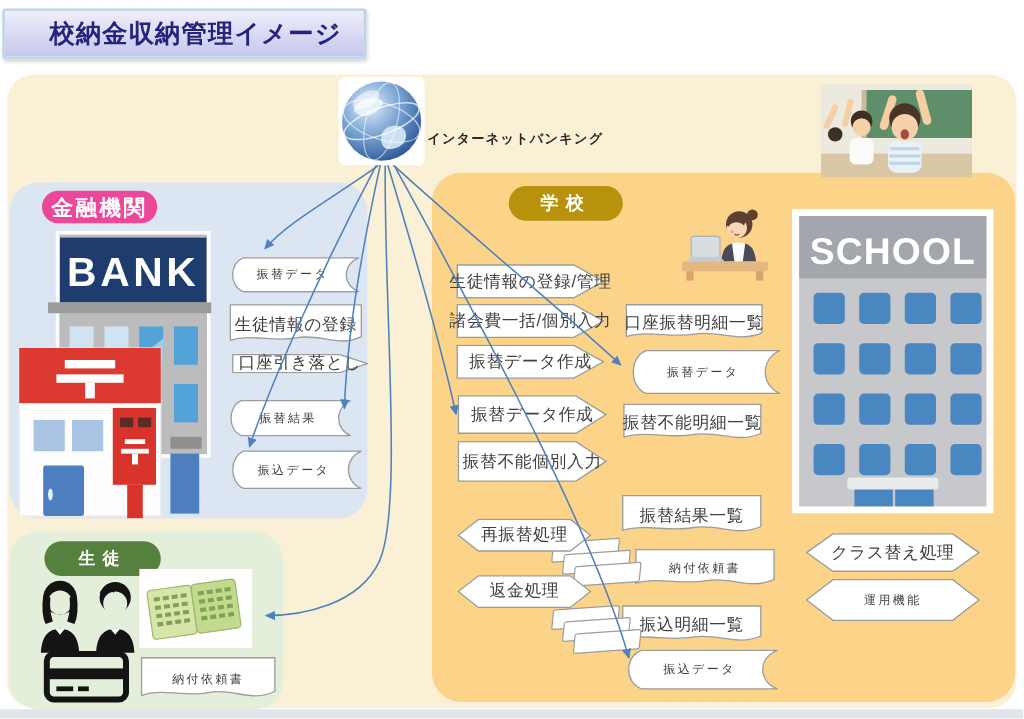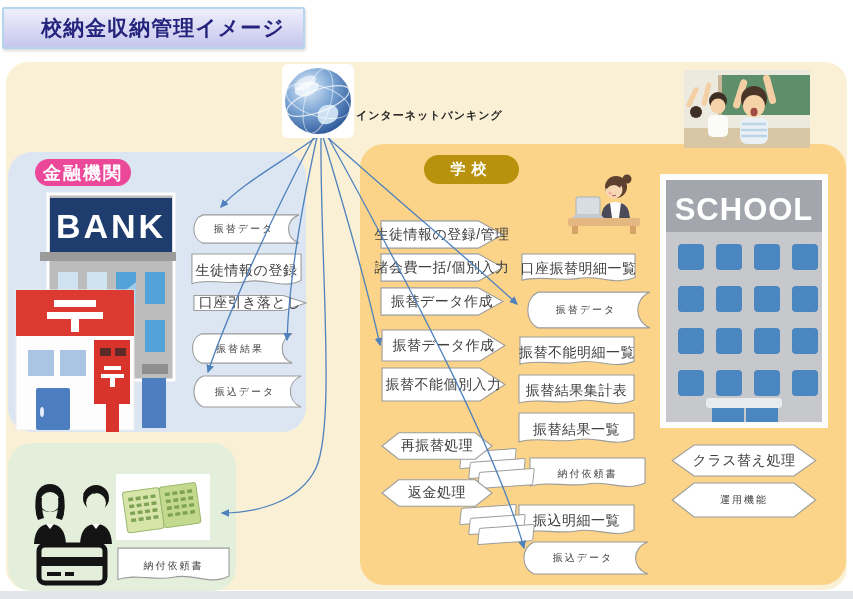--- a/index.html
+++ b/index.html
@@ -57,20 +57,23 @@
 
   <div class="abs panel bank-panel z1"></div>
   <div class="abs panel student-panel z1"></div>
   <div class="abs panel school-panel z1"></div>
 
   <div class="abs pill pill-bank z2">
     <span>金融機関</span>
     </div>
   <div class="abs pill pill-school z2">
     <span>学校</span>
+    </div>
+  <div class="abs pill pill-student z2">
+    <span>生徒</span>
     </div>
 
   <svg class="abs z7" style="left:282px;top:64px" width="72" height="74" viewBox="0 0 72 74">
     <defs>
       <radialGradient id="gg" cx="35%" cy="30%" r="80%">
         <stop offset="0%" stop-color="#ddecf8"></stop>
           <stop offset="45%" stop-color="#7fa8d6"></stop>
           <stop offset="100%" stop-color="#234f92"></stop>
       </radialGradient>
     </defs>
@@ -287,26 +290,20 @@
         <path class="p" d="M16 1 H119 C104 7 104 27 119 33 H16 C3 28 3 6 16 1 Z"></path>
       </svg>
     <span>振替データ</span>
     </div>
   <div class="n z2" style="left:519px;top:336px;width:116px;height:33px">
     <svg viewBox="0 0 120 34" preserveAspectRatio="none">
         <path class="p" d="M1 1 H119 V26 C98 35 82 23 60 27 C40 30.5 20 23.5 1 29 Z"></path>
       </svg>
     <span class="tight">振替不能明細一覧</span>
     </div>
-  <div class="n z2" style="left:518px;top:374px;width:117px;height:34px">
-    <svg viewBox="0 0 120 34" preserveAspectRatio="none">
-        <path class="p" d="M1 1 H119 V26 C98 35 82 23 60 27 C40 30.5 20 23.5 1 29 Z"></path>
-      </svg>
-    <span class="tight">振替結果集計表</span>
-    </div>
   <div class="n z2" style="left:518px;top:412px;width:117px;height:35px">
     <svg viewBox="0 0 120 34" preserveAspectRatio="none">
         <path class="p" d="M1 1 H119 V26 C98 35 82 23 60 27 C40 30.5 20 23.5 1 29 Z"></path>
       </svg>
     <span class="tight">振替結果一覧</span>
     </div>
   <div class="n z2" style="left:529px;top:457px;width:117px;height:34px">
     <svg viewBox="0 0 120 34" preserveAspectRatio="none">
         <path class="p" d="M1 1 H119 V26 C98 35 82 23 60 27 C40 30.5 20 23.5 1 29 Z"></path>
       </svg>

